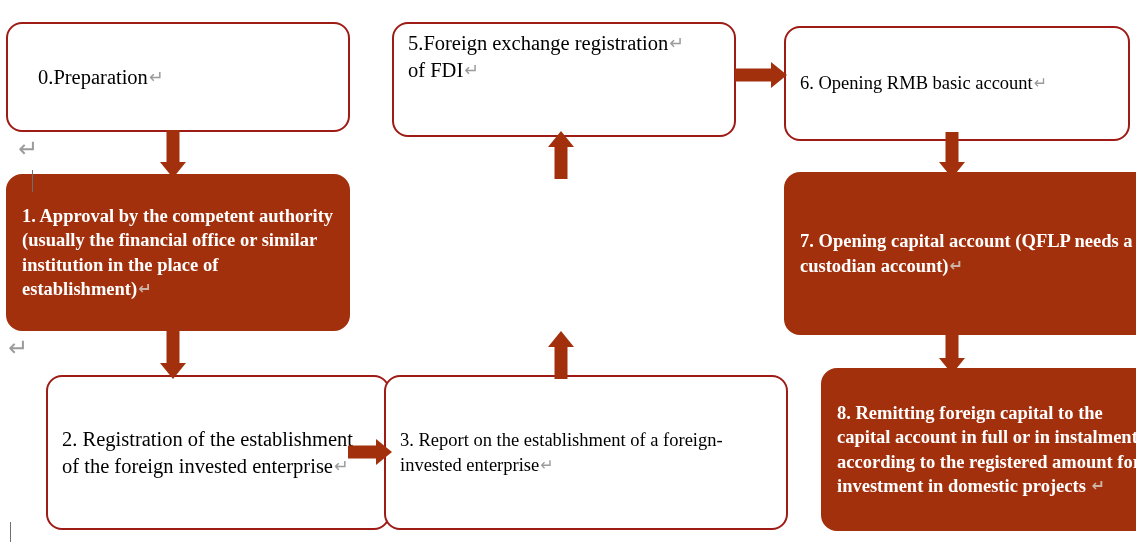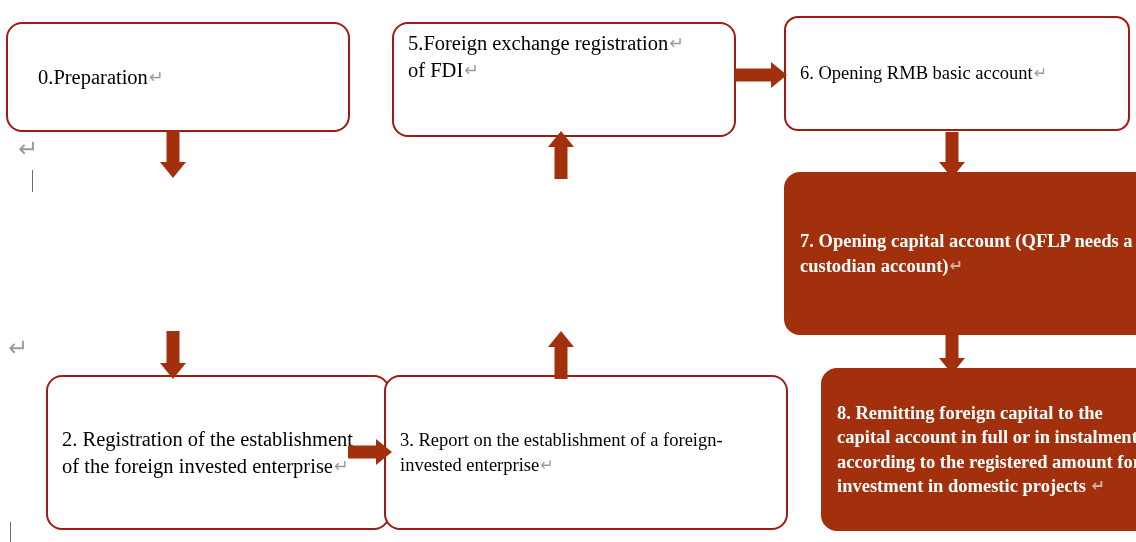--- a/index.html
+++ b/index.html
@@ -144,35 +144,38 @@
 </style>
 </head>
 <body>
 
 <div id="canvas">
 
   <div class="node light" style="left:6px; top:22px; width:344px; height:110px;padding-left:30px;">
     <span class="txt"><span>0.Preparation</span><span class="pilcrow">↵</span></span>
   </div>
 
+  <div class="node filled" style="left:6px; top:174px; width:344px; height:157px;">
+    <span class="txt"><span>1.  Approval by the competent authority (usually the financial office or similar institution in the place of establishment)</span><span class="pilcrow">↵</span></span>
+  </div>
 
   <div class="node light" style="left:6px; top:375px; width:344px; height:155px;margin-left:40px;">
     <span class="txt"><span>2. Registration of the establishment of the foreign invested enterprise</span><span class="pilcrow">↵</span></span>
   </div>
 
   <div class="node light" style="left:392px; top:22px; width:344px; height:115px; align-items:flex-start; ">
     <span class="txt"><span>5.Foreign exchange registration</span><span class="pilcrow">↵</span><br><span> of FDI</span><span class="pilcrow">↵</span></span>
   </div>
 
 
   <div class="node light small" style="left:384px; top:375px; width:404px; height:155px;">
     <span class="txt"><span>3. Report on the establishment of a foreign-invested enterprise</span><span class="pilcrow">↵</span></span>
   </div>
 
-  <div class="node light small" style="left:784px; top:16px; width:346px; height:115px;border-radius:14px;">
+  <div class="node light small" style="left:784px; top:26px; width:346px; height:115px;">
     <span class="txt"><span>6.  Opening RMB basic account</span><span class="pilcrow">↵</span></span>
   </div>
 
   <div class="node filled" style="left:784px; top:172px; width:399px; height:163px;">
     <span class="txt"><span>7. Opening capital account (QFLP needs a custodian account)</span><span class="pilcrow">↵</span></span>
   </div>
 
   <div class="node filled" style="left:784px; top:368px; width:346px; height:163px;margin-left:37px;">
     <span class="txt"><span>8. Remitting foreign capital to the capital account in full or in instalments according to the registered amount for investment in domestic projects </span><span class="pilcrow">↵</span></span>
   </div>

